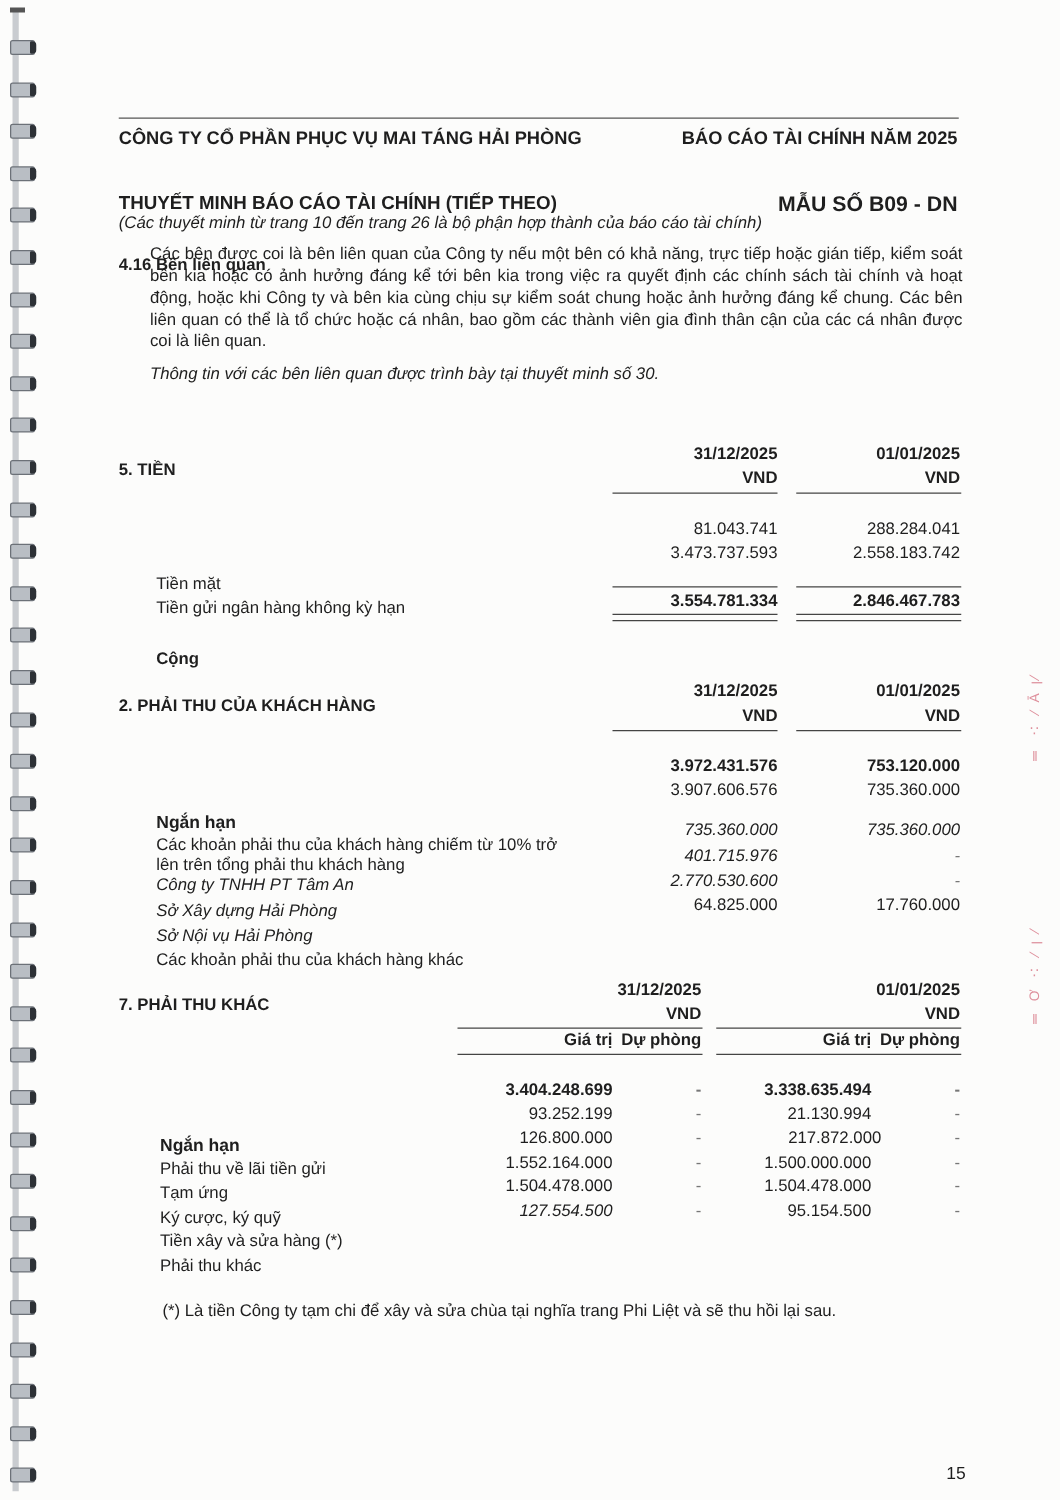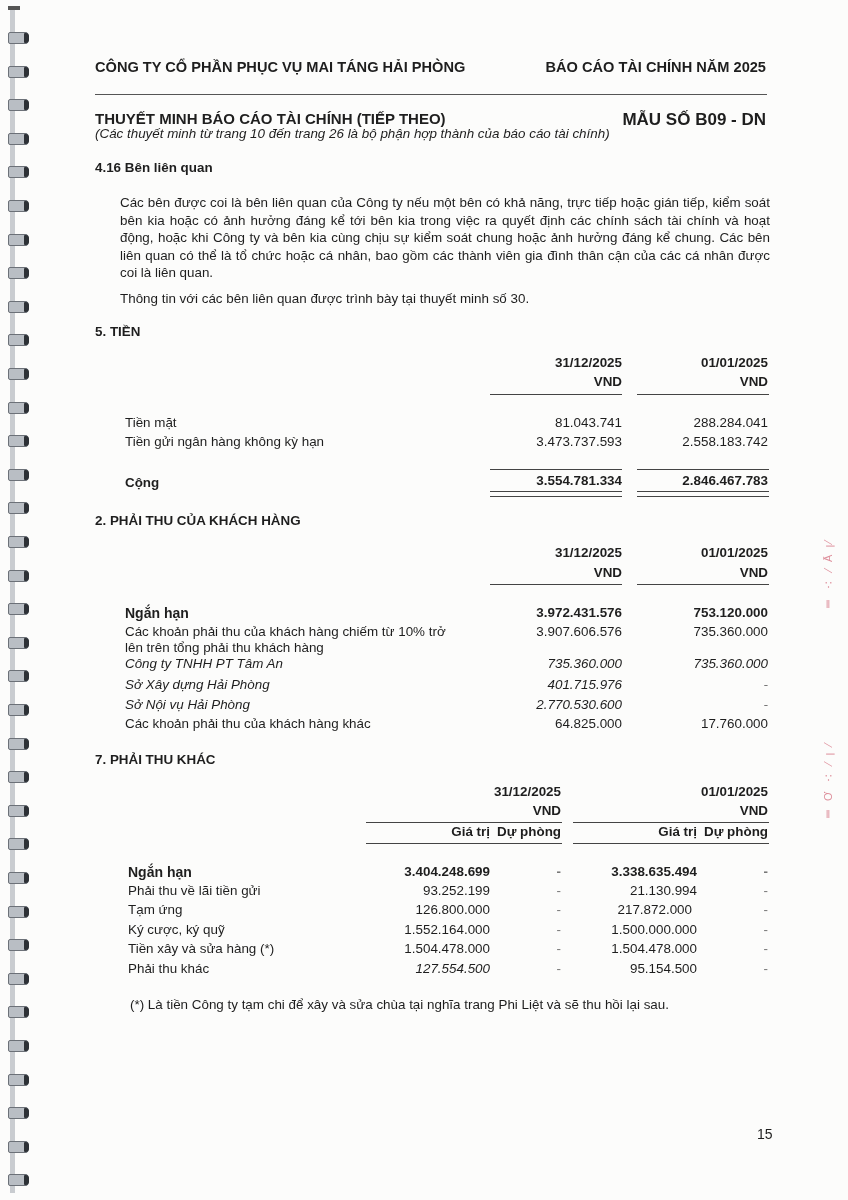--- a/index.html
+++ b/index.html
@@ -3,21 +3,21 @@
 <meta charset="utf-8">
 <style>
   html, body { margin: 0; padding: 0; }
   body {
     width: 848px; height: 1200px; position: relative; overflow: hidden;
     background: #fcfcfb;
     font-family: "Liberation Sans", sans-serif;
     color: #1e1e1e;
     font-size: 13.4px;
   }
-  .abs { position: absolute; }
+  .abs { position: absolute; margin-top: 44px; }
   .b { font-weight: bold; }
   .i { font-style: italic; }
 
   
   .spine { position: absolute; left: 10px; top: 8px; width: 5px; height: 1185px; background: #c9ccd0; }
   .spine-top { position: absolute; left: 8px; top: 6px; width: 12px; height: 4px; background: #555; }
   .ring { position: absolute; left: 8px; width: 22px; height: 14px; }
   .ring .a { position: absolute; left: 0; top: 2px; width: 18px; height: 10px; background: #b9bec4; border: 1px solid #6c7178; border-radius: 2px; }
   .ring .c { position: absolute; left: 16px; top: 3px; width: 5px; height: 10px; background: #2d3136; border-radius: 1px 3px 3px 1px; }
 
@@ -181,21 +181,21 @@
 <div class="header-left abs" style="left:95px;">CÔNG TY CỔ PHẦN PHỤC VỤ MAI TÁNG HẢI PHÒNG</div>
 <div class="header-right abs" style="right:82px;">BÁO CÁO TÀI CHÍNH NĂM 2025</div>
 <div class="hr" style="left:95px; width:672px; top:94px; height:1.4px; background:#555;"></div>
 
 <div class="abs b" style="left:95px; top:110px; font-size:15px;">THUYẾT MINH BÁO CÁO TÀI CHÍNH (TIẾP THEO)</div>
 <div class="abs b" style="right:82px; top:110px; font-size:17px;">MẪU SỐ B09 - DN</div>
 <div class="abs i" style="left:95px; top:126px;">(Các thuyết minh từ trang 10 đến trang 26 là bộ phận hợp thành của báo cáo tài chính)</div>
 
 <div class="abs b" style="left:95px; top:160px;">4.16  Bên liên quan</div>
 <div class="para" style="top:194px;">Các bên được coi là bên liên quan của Công ty nếu một bên có khả năng, trực tiếp hoặc gián tiếp, kiểm soát bên kia hoặc có ảnh hưởng đáng kể tới bên kia trong việc ra quyết định các chính sách tài chính và hoạt động, hoặc khi Công ty và bên kia cùng chịu sự kiểm soát chung hoặc ảnh hưởng đáng kể chung. Các bên liên quan có thể là tổ chức hoặc cá nhân, bao gồm các thành viên gia đình thân cận của các cá nhân được coi là liên quan.</div>
-<div class="para" style="top:290px;">Thông tin với các bên liên quan được trình bày tại thuyết minh số 30.</div>
+<div class="para" style="top:290px;font-style:italic;">Thông tin với các bên liên quan được trình bày tại thuyết minh số 30.</div>
 
 <div class="abs b" style="left:95px; top:324px;">5.   TIỀN</div>
 <div class="num b" style="right:226px; top:355px;">31/12/2025</div>
 <div class="num b" style="right:80px; top:355px;">01/01/2025</div>
 <div class="num b" style="right:226px; top:374px;">VND</div>
 <div class="num b" style="right:80px; top:374px;">VND</div>
 <div class="hr thin" style="left:490px; width:132px; top:394px;"></div>
 <div class="hr thin" style="left:637px; width:132px; top:394px;"></div>
 
 <div class="abs" style="left:125px; top:415px;">Tiền mặt</div>
@@ -267,21 +267,21 @@
     <div class="num b" style="right:151px; top:864px;">3.338.635.494</div>
     <div class="num b" style="right:80px; color:#777; top:864px;">-</div>
     <div class="abs" style="left:128px; top:883px;">Phải thu về lãi tiền gửi</div>
     <div class="num" style="right:358px; top:883px;">93.252.199</div>
     <div class="num" style="right:287px; color:#777; top:883px;">-</div>
     <div class="num" style="right:151px; top:883px;">21.130.994</div>
     <div class="num" style="right:80px; color:#777; top:883px;">-</div>
     <div class="abs" style="left:128px; top:902px;">Tạm ứng</div>
     <div class="num" style="right:358px; top:902px;">126.800.000</div>
     <div class="num" style="right:287px; color:#777; top:902px;">-</div>
-    <div class="num" style="right:156px; top:902px;">217.872.000</div>
+    <div class="num" style="right:143px; top:902px;">217.872.000</div>
     <div class="num" style="right:80px; color:#777; top:902px;">-</div>
     <div class="abs" style="left:128px; top:922px;">Ký cược, ký quỹ</div>
     <div class="num" style="right:358px; top:922px;">1.552.164.000</div>
     <div class="num" style="right:287px; color:#777; top:922px;">-</div>
     <div class="num" style="right:151px; top:922px;">1.500.000.000</div>
     <div class="num" style="right:80px; color:#777; top:922px;">-</div>
     <div class="abs" style="left:128px; top:941px;">Tiền xây và sửa hàng (*)</div>
     <div class="num" style="right:358px; top:941px;">1.504.478.000</div>
     <div class="num" style="right:287px; color:#777; top:941px;">-</div>
     <div class="num" style="right:151px; top:941px;">1.504.478.000</div>

